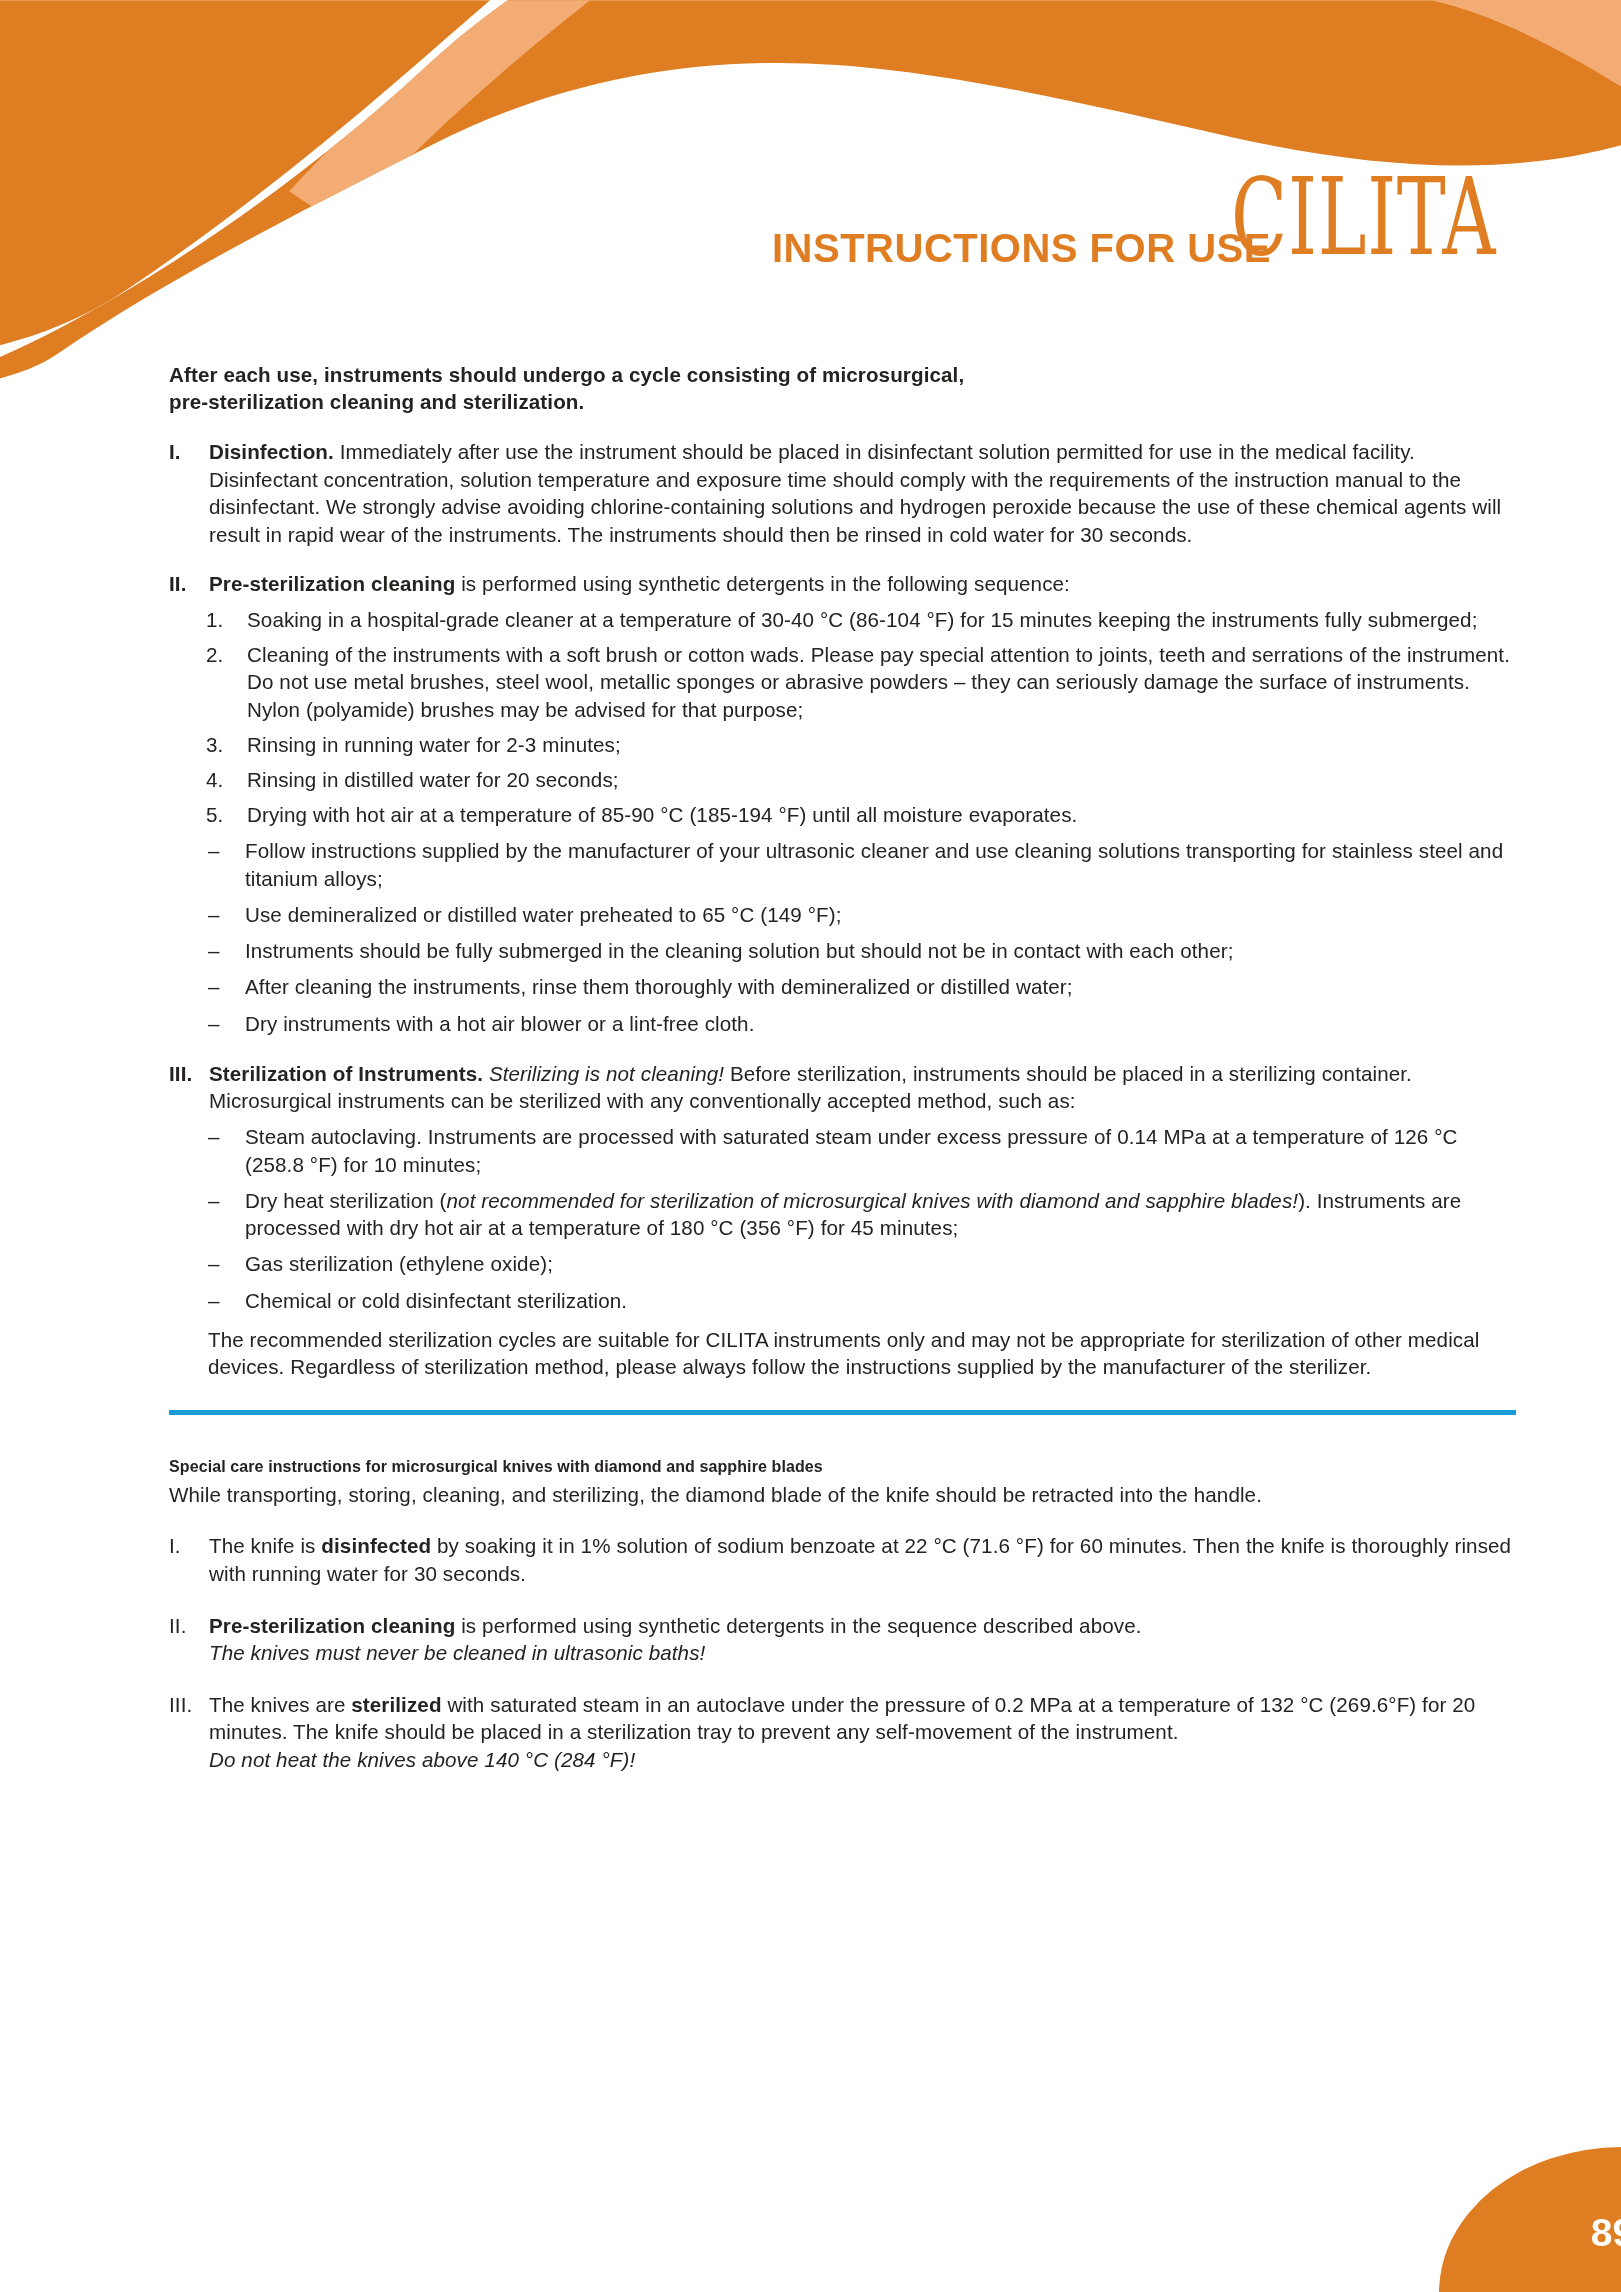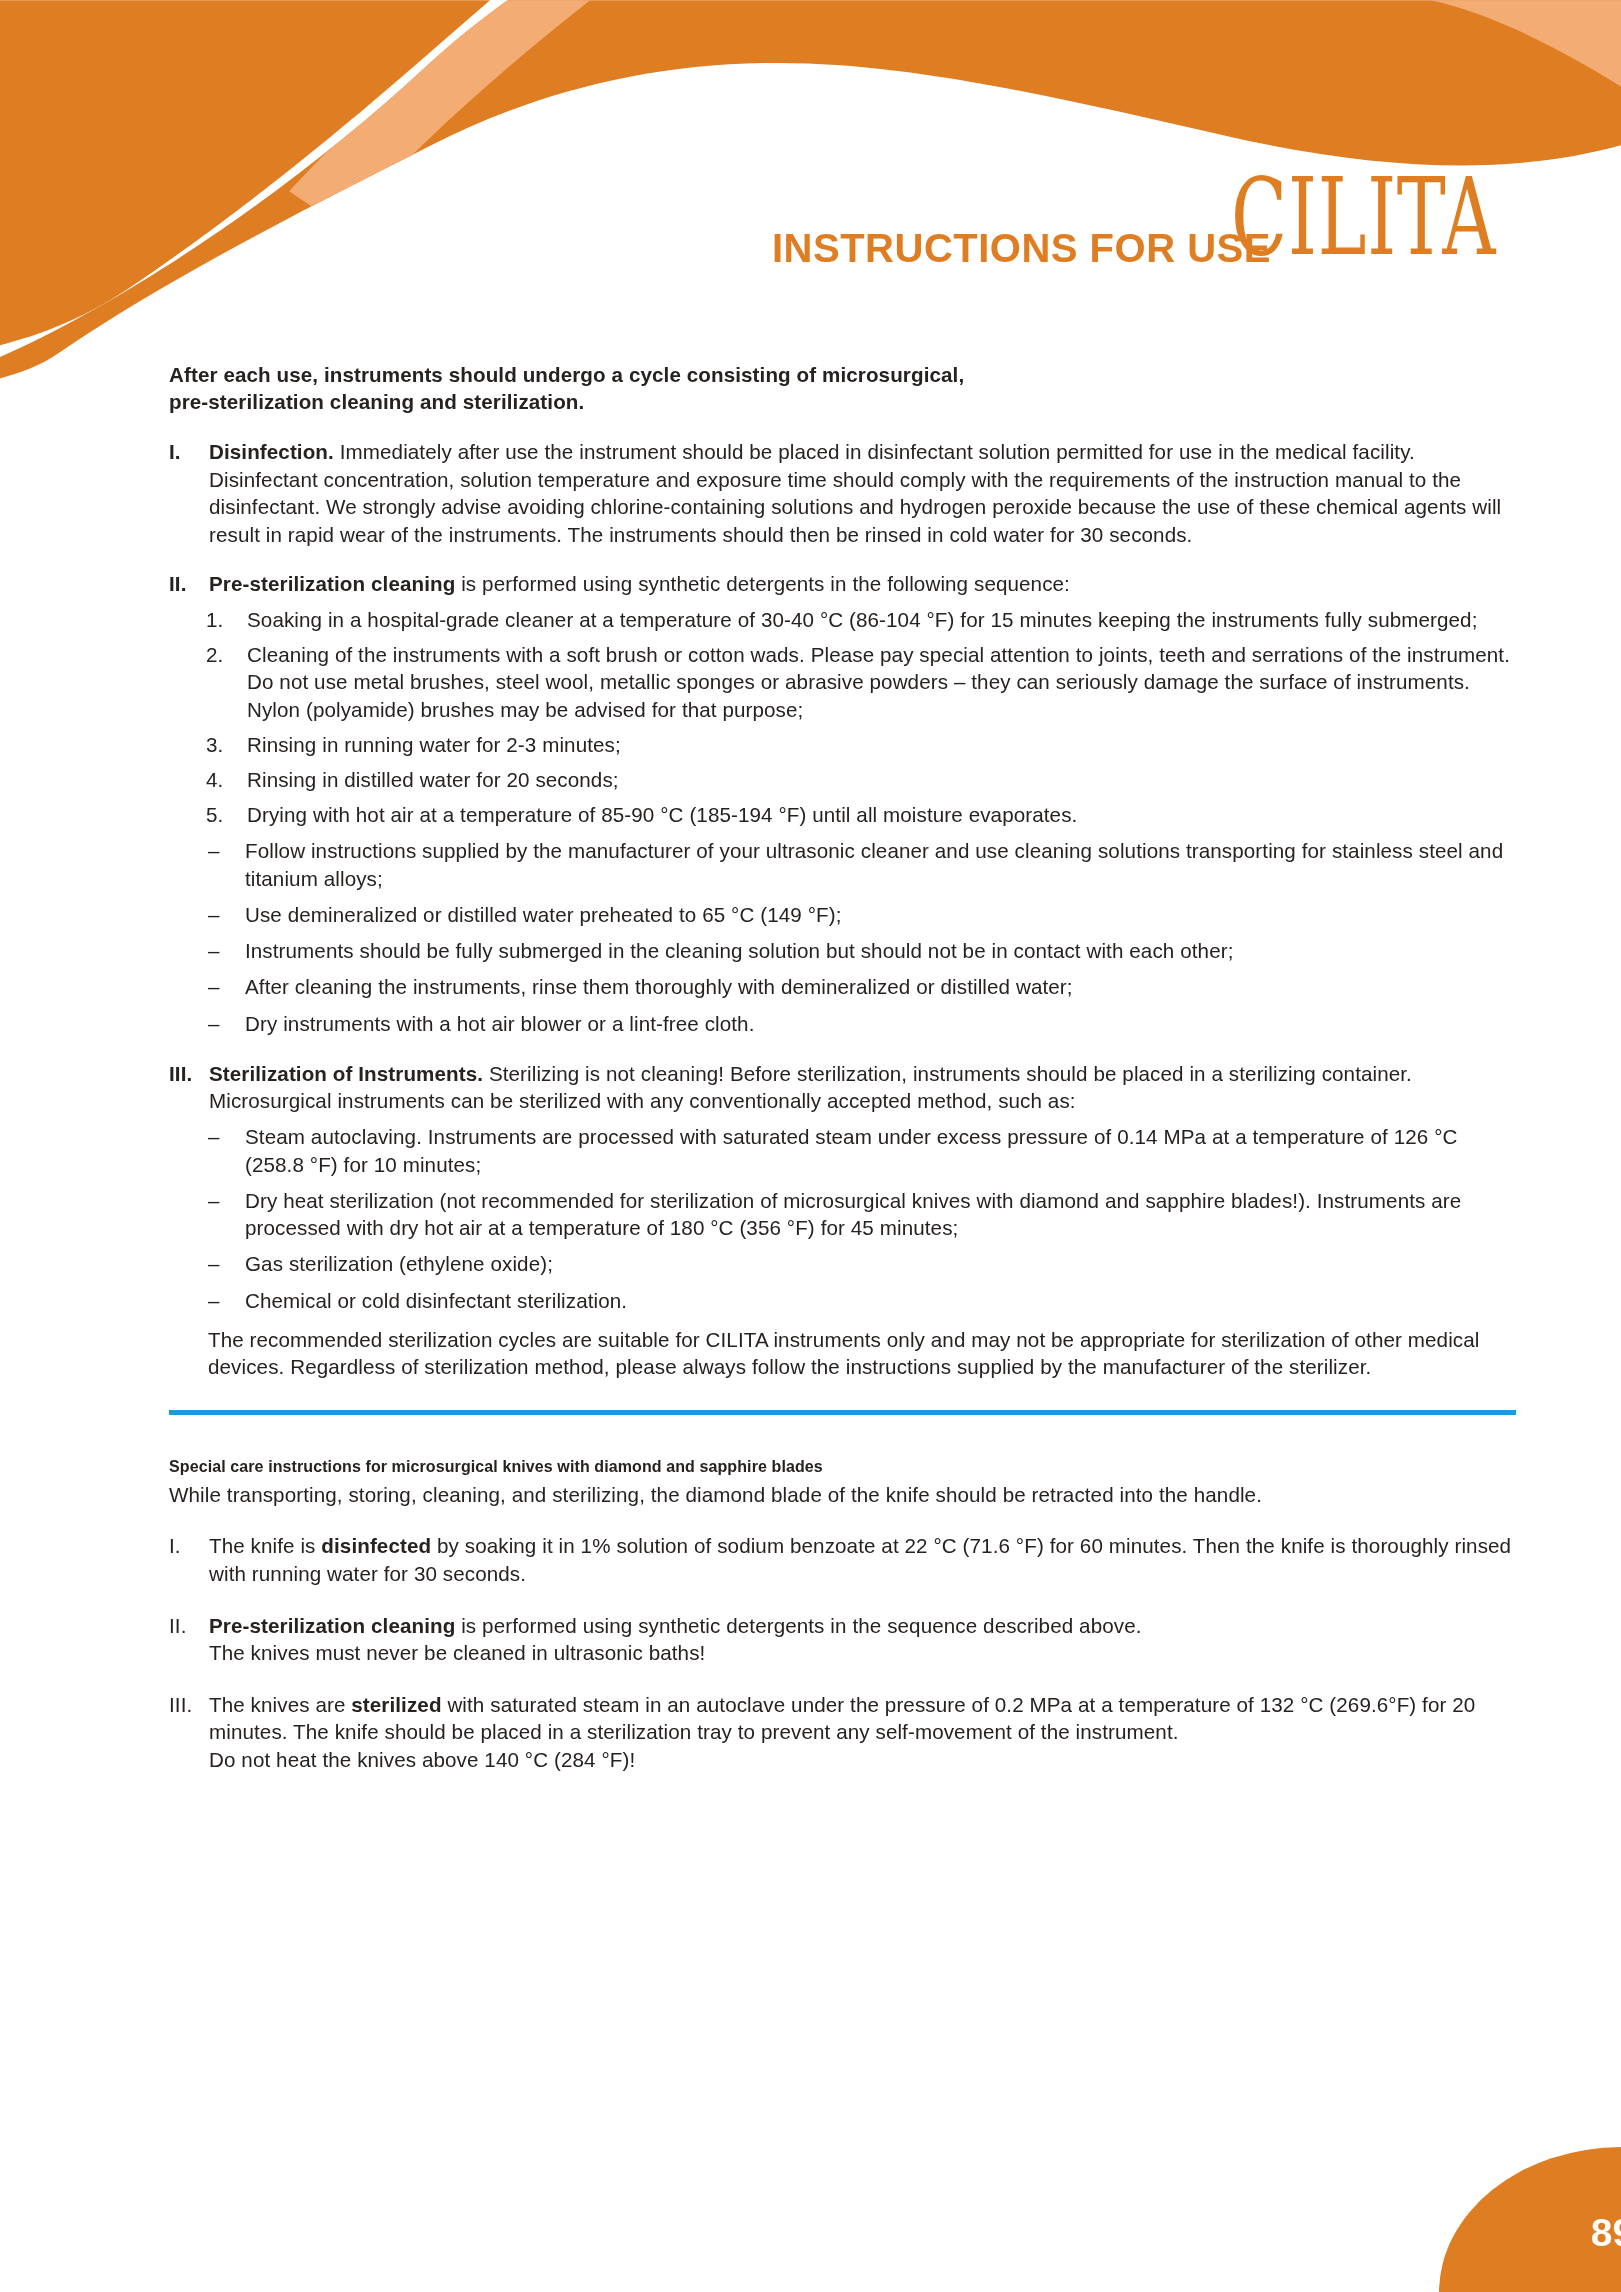--- a/index.html
+++ b/index.html
@@ -33,21 +33,21 @@
     transform:scaleX(0.72) scaleY(1.04);transform-origin:0 0;
     letter-spacing:1px;white-space:nowrap;font-weight:normal;
   }
 
   .content{
     position:absolute;left:169px;top:361px;width:1347px;
     font-size:20.6px;line-height:27.4px;letter-spacing:0.1px;
   }
   .content p{margin:0;}
   b{font-weight:bold;}
-  .it{}
+  .it{font-style:italic;}
 
   .intro{font-weight:bold;}
 
   .ritem{display:flex;margin-top:22.5px;}
   .ritem .rmark{width:40px;flex:none;font-weight:bold;}
   .ritem.plain .rmark{font-weight:normal;}
   .ritem .rbody{flex:1;min-width:0;}
 
   .numitem{display:flex;margin-top:7.8px;}
   .numitem .nspacer{width:37px;flex:none;}

